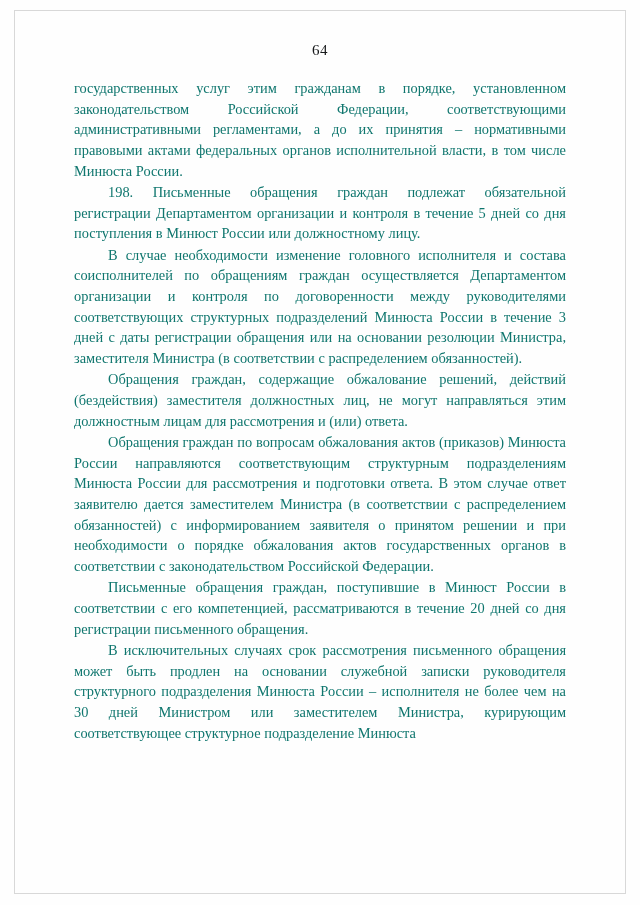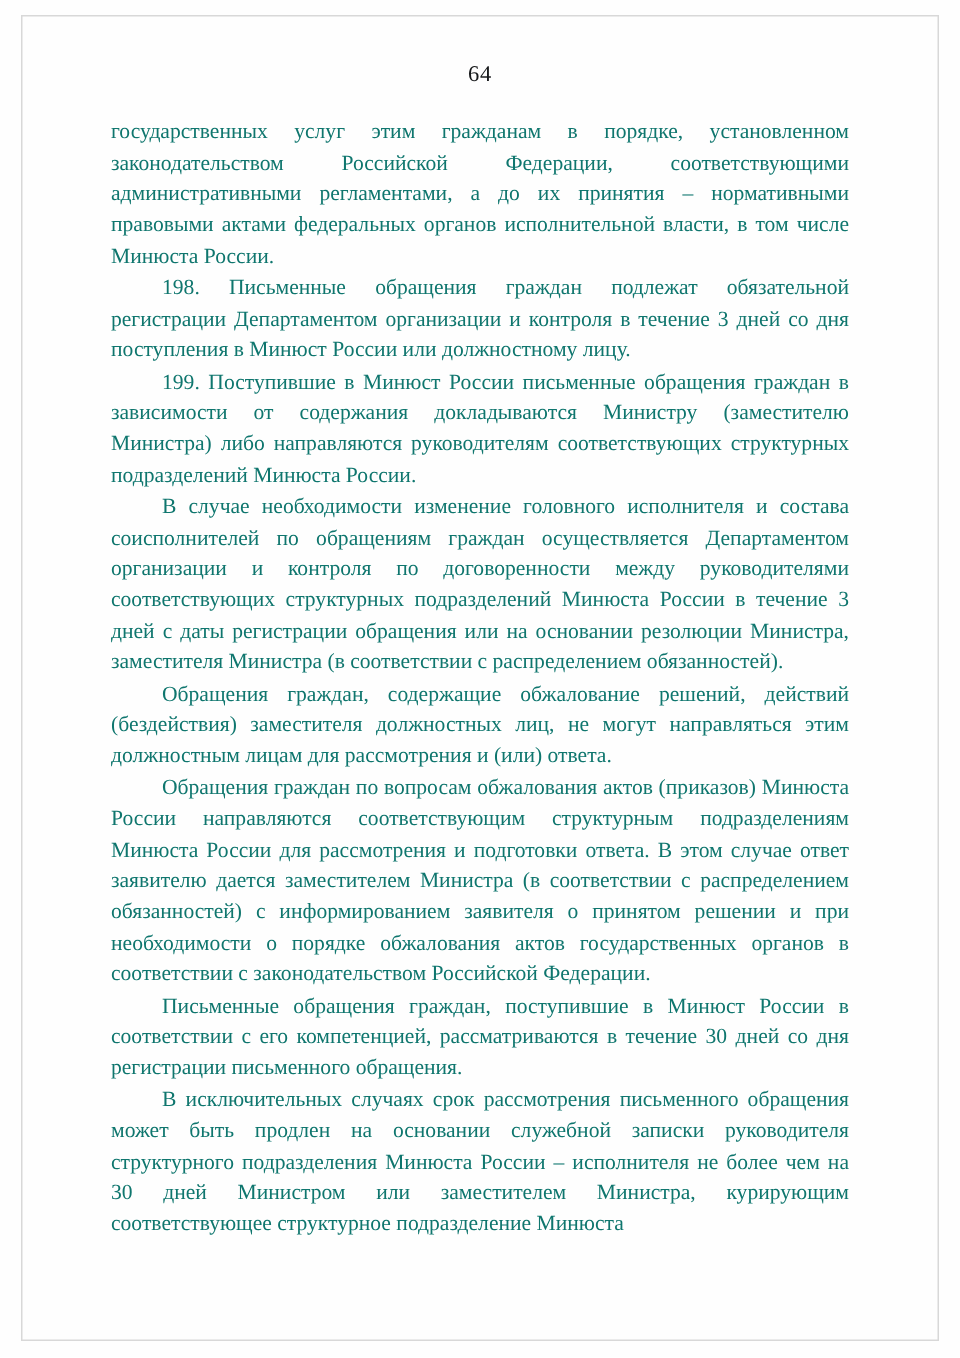--- a/index.html
+++ b/index.html
@@ -66,21 +66,20 @@
 </head>
 <body>
 
 <div class="page">
   <div class="page-border"></div>
 
   <div class="page-number">64</div>
 
   <div class="content">
     <p class="para">государственных услуг этим гражданам в порядке, установленном законодательством Российской Федерации, соответствующими административными регламентами, а до их принятия – нормативными правовыми актами федеральных органов исполнительной власти, в том числе Минюста России.</p>
-    <p class="para indent">198. Письменные обращения граждан подлежат обязательной регистрации Департаментом организации и контроля в течение 3 дней со дня поступления в Минюст России или должностному лицу.</p>
-    <p class="para indent">199. Поступившие в Минюст России письменные обращения граждан в зависимости от содержания докладываются Министру (заместителю Министра) либо направляются руководителям соответствующих структурных подразделений Минюста России.</p>
+    <p class="para indent">198. Письменные обращения граждан подлежат обязательной регистрации Департаментом организации и контроля в течение 5 дней со дня поступления в Минюст России или должностному лицу.</p>
     <p class="para indent">В случае необходимости изменение головного исполнителя и состава соисполнителей по обращениям граждан осуществляется Департаментом организации и контроля по договоренности между руководителями соответствующих структурных подразделений Минюста России в течение 3 дней с даты регистрации обращения или на основании резолюции Министра, заместителя Министра (в соответствии с распределением обязанностей).</p>
     <p class="para indent">Обращения граждан, содержащие обжалование решений, действий (бездействия) заместителя должностных лиц, не могут направляться этим должностным лицам для рассмотрения и (или) ответа.</p>
     <p class="para indent">Обращения граждан по вопросам обжалования актов (приказов) Минюста России направляются соответствующим структурным подразделениям Минюста России для рассмотрения и подготовки ответа. В этом случае ответ заявителю дается заместителем Министра (в соответствии с распределением обязанностей) с информированием заявителя о принятом решении и при необходимости о порядке обжалования актов государственных органов в соответствии с законодательством Российской Федерации.</p>
-    <p class="para indent">Письменные обращения граждан, поступившие в Минюст России в соответствии с его компетенцией, рассматриваются в течение 30 дней со дня регистрации письменного обращения.</p>
+    <p class="para indent">Письменные обращения граждан, поступившие в Минюст России в соответствии с его компетенцией, рассматриваются в течение 20 дней со дня регистрации письменного обращения.</p>
     <p class="para indent">В исключительных случаях срок рассмотрения письменного обращения может быть продлен на основании служебной записки руководителя структурного подразделения Минюста России – исполнителя не более чем на 30 дней Министром или заместителем Министра, курирующим соответствующее структурное подразделение Минюста</p>
   </div>
 </div>
 
 </body></html>

